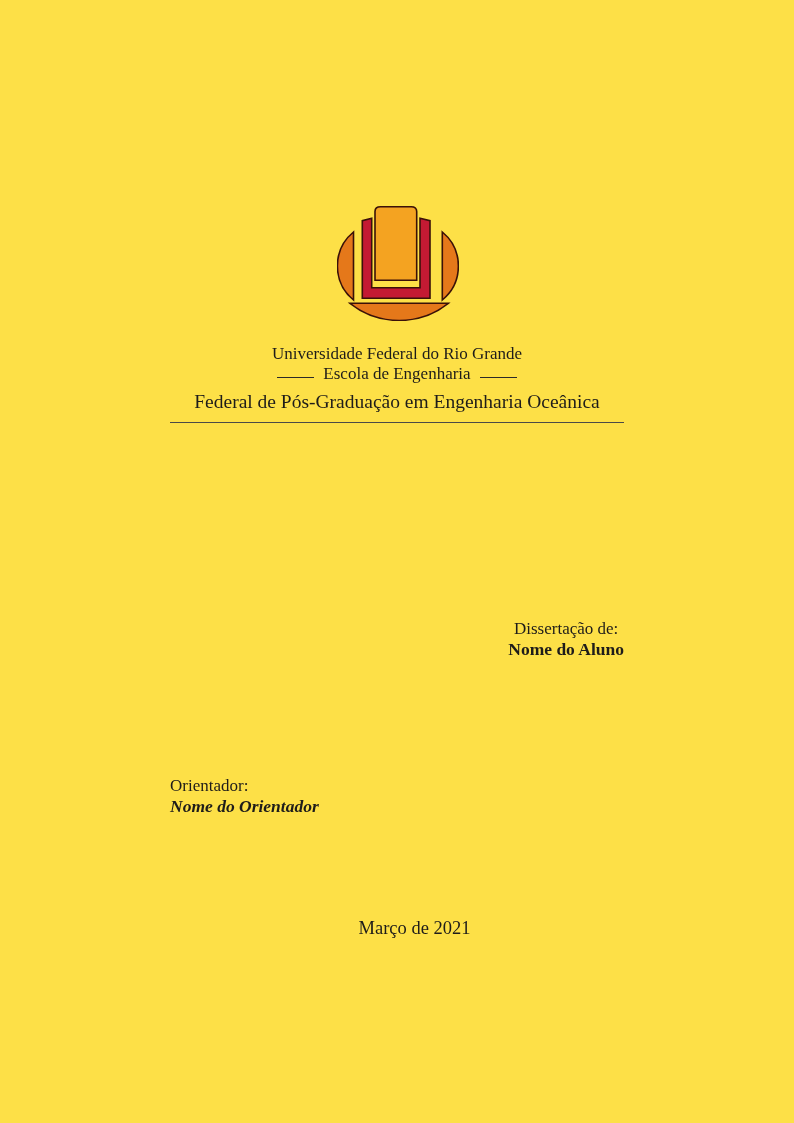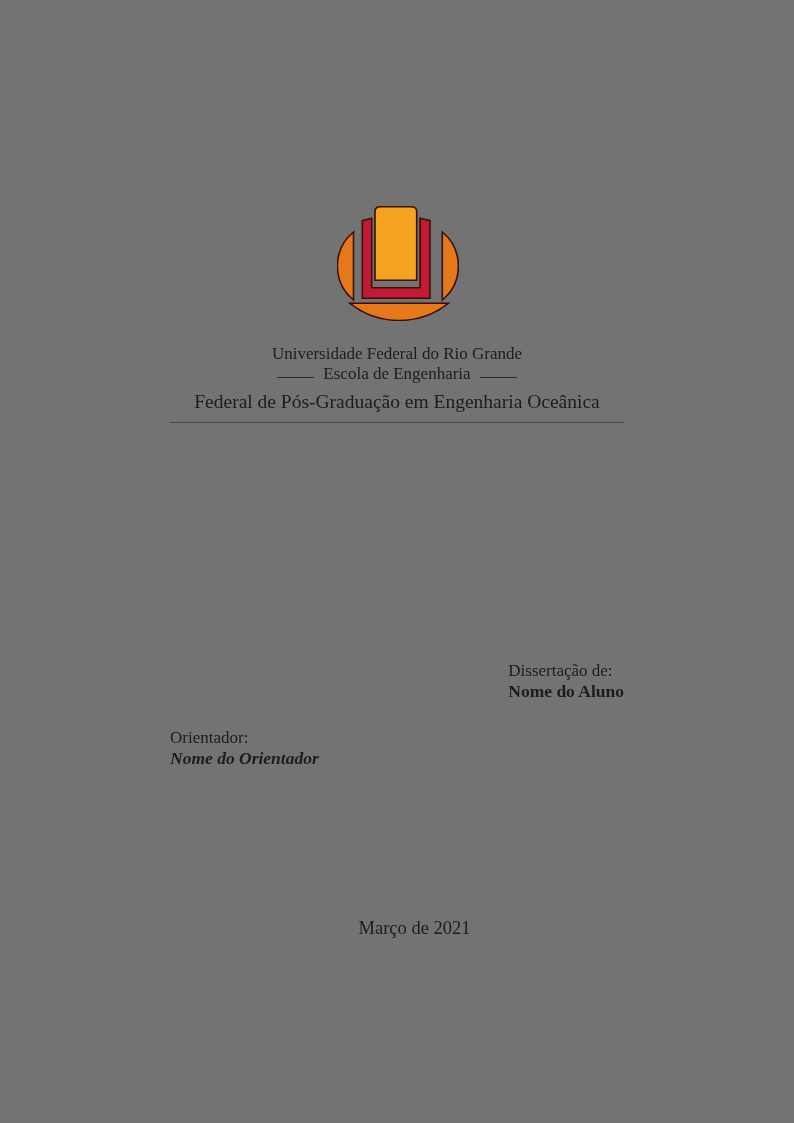--- a/index.html
+++ b/index.html
@@ -4,21 +4,21 @@
 <style>
   html, body {
     margin: 0;
     padding: 0;
     background: #ffffff;
   }
   .page {
     position: relative;
     width: 794px;
     height: 1123px;
-    background: #737373;
+    background: #fde047;
     font-family: "Liberation Serif", serif;
     color: #1e1c1a;
     overflow: hidden;
   }
   
   .logo {
     position: absolute;
     left: 337px;
     top: 204px;
     width: 122px;
@@ -74,37 +74,37 @@
     top: 511px;
     text-align: center;
     font-size: 26px;
     font-weight: normal;
     margin: 0;
   }
   
   .author {
     position: absolute;
     right: 170px;
-    top: 661px;
-    text-align: left;
+    top: 619px;
+    text-align: center;
   }
   .author-label {
     font-size: 17px;
     line-height: 20px;
   }
   .author-name {
     font-size: 17.5px;
     font-weight: bold;
     line-height: 20px;
   }
   
   .advisors {
     position: absolute;
     left: 170px;
-    top: 729px;
+    top: 777px;
     text-align: left;
   }
   .advisor {
     margin-bottom: 12px;
   }
   .advisor-label {
     font-size: 17px;
     line-height: 18px;
   }
   .advisor-name {

